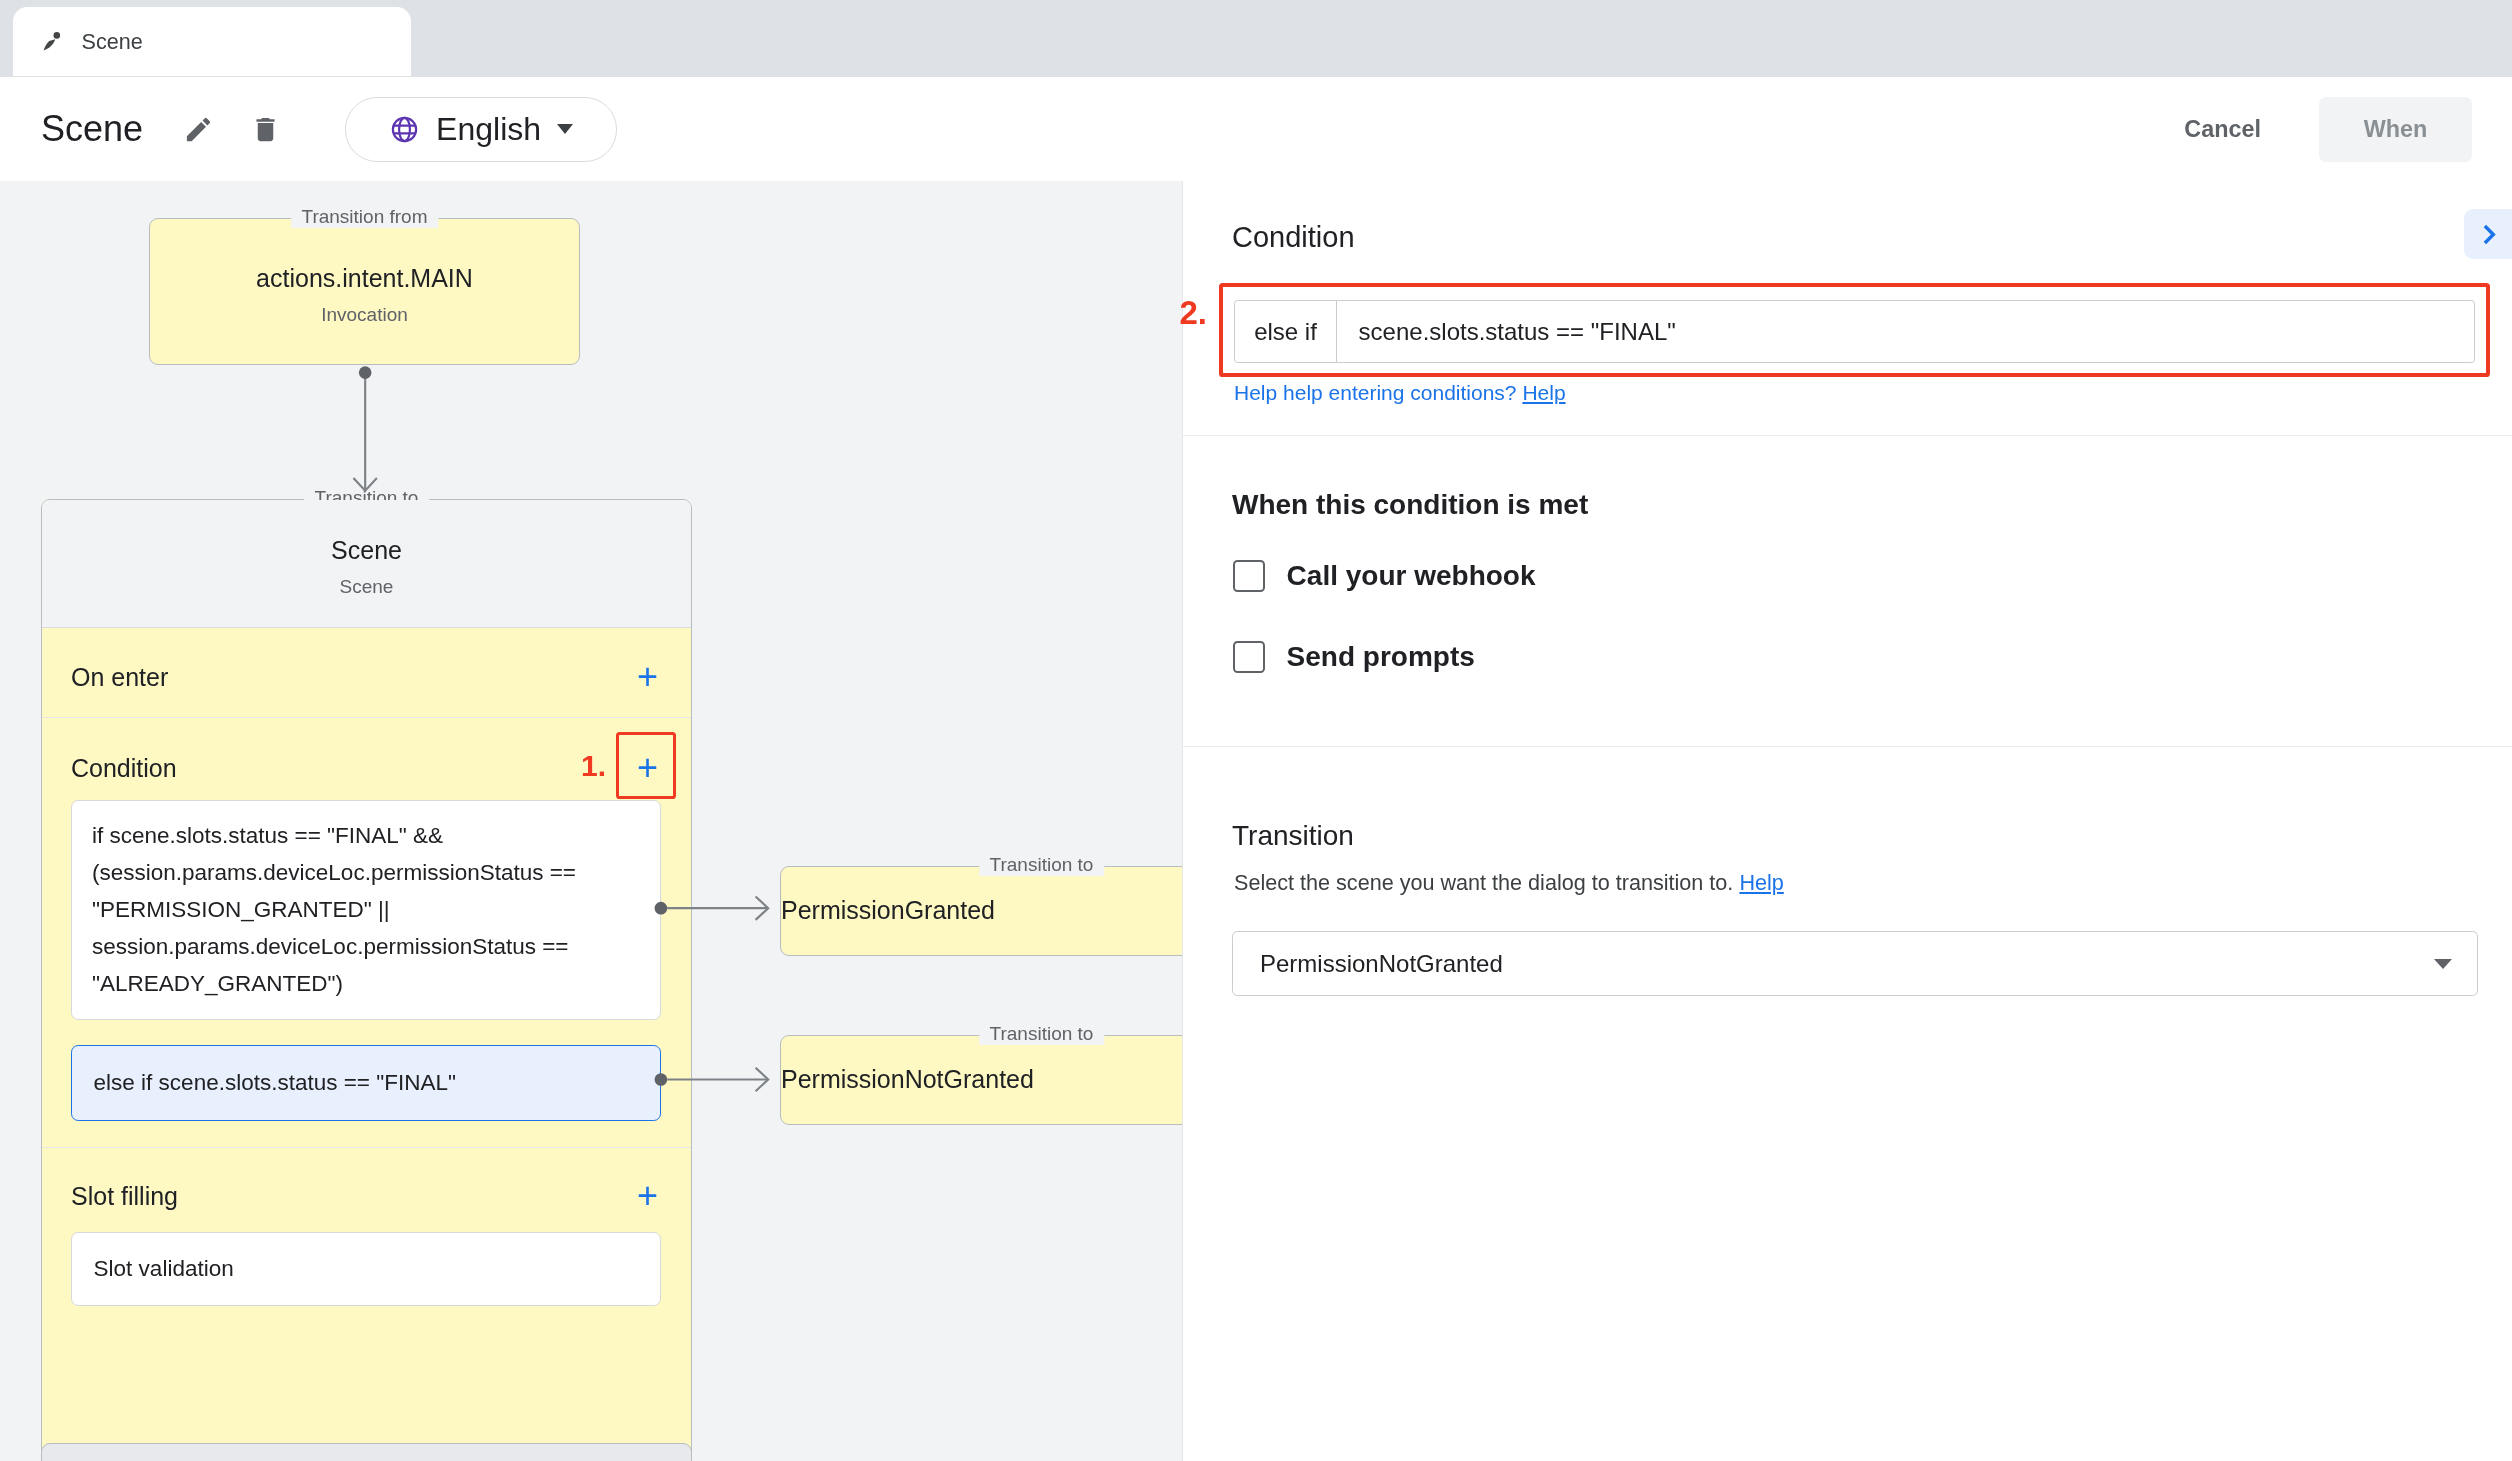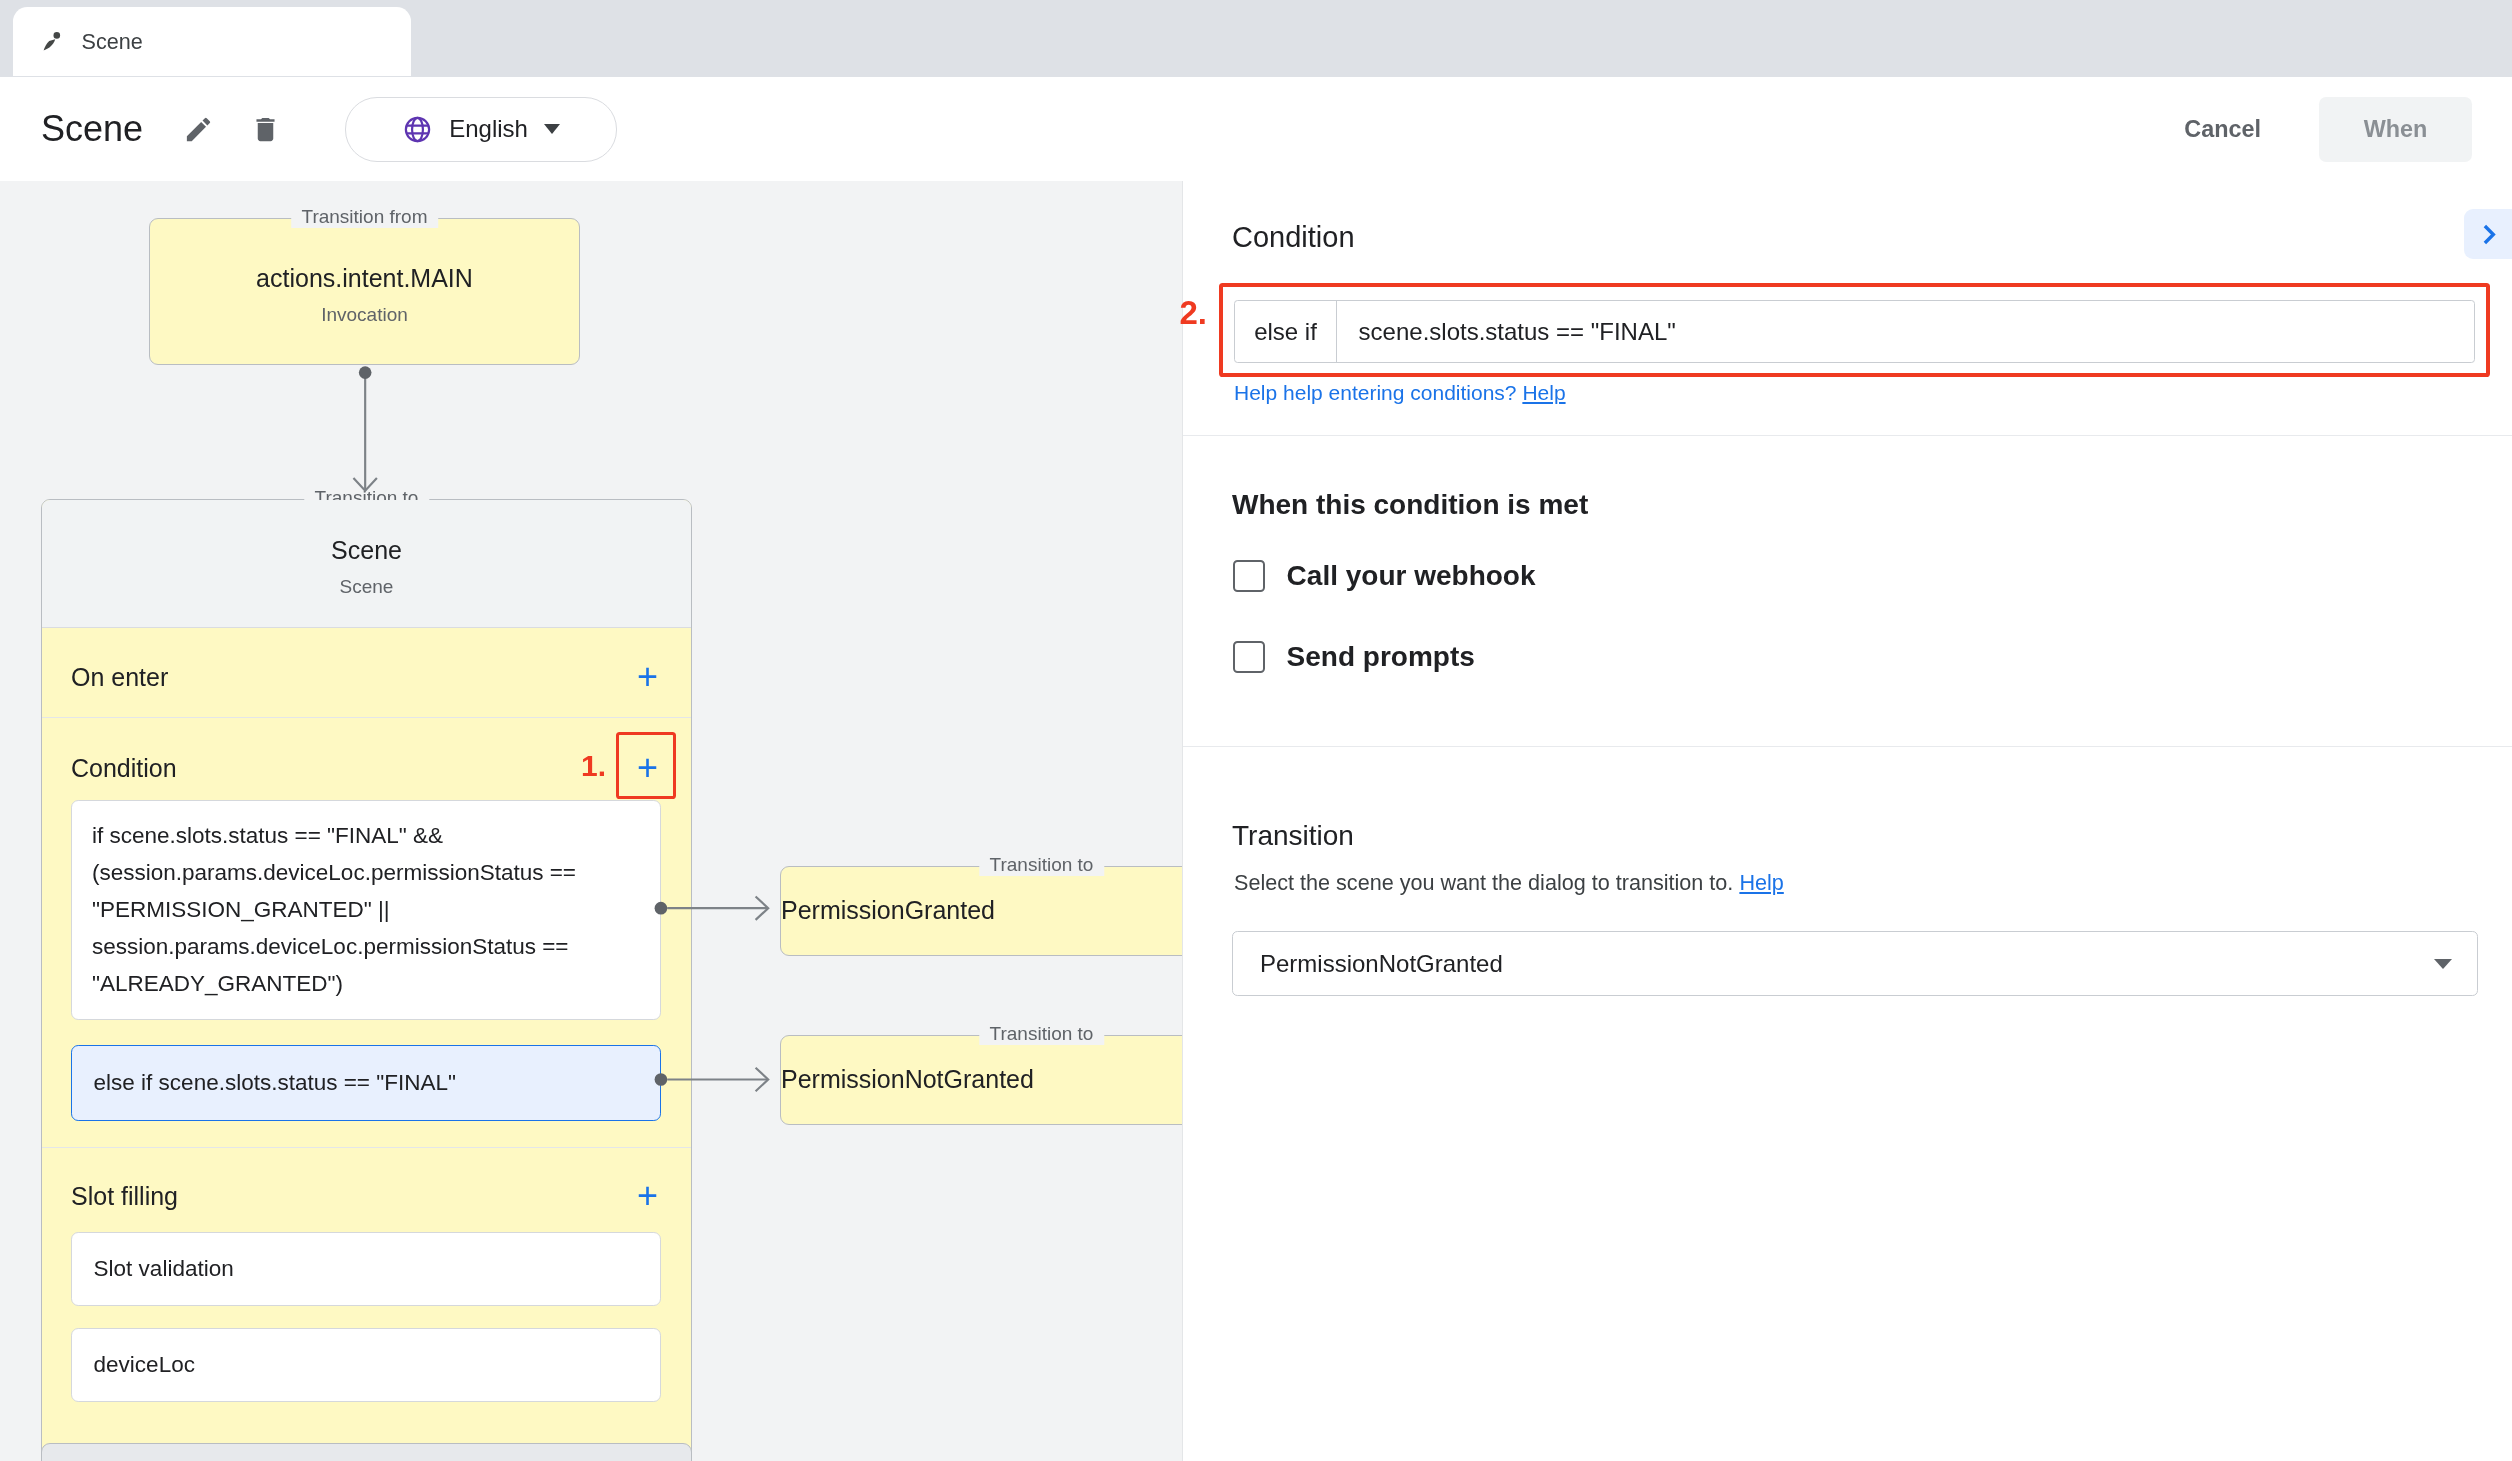--- a/index.html
+++ b/index.html
@@ -24,21 +24,21 @@
   .header {
     left: 0; top: 77px; width: 2512px; height: 105px; background: #fff;
     border-bottom: 0.9px solid #e9eaec; display: flex; align-items: center; padding: 0 40px 0 41px;
   }
   .page-title { font-size: 36px; color: var(--text-primary); }
   .icon-btn { width: 47px; height: 47px; display: flex; align-items: center; justify-content: center; border-radius: 50%; cursor: pointer; }
   .lang-pill {
     margin-left: 56px; width: 272px; height: 65px; border: 0.9px solid #dadce0; border-radius: 32px;
     display: flex; align-items: center; justify-content: center; gap: 16px; background: #fff;
   }
-  .lang-label { font-size: 24px; color: var(--text-primary); }
+  .lang-label { font-size: 32px; color: var(--text-primary); }
   .caret-down { width: 0; height: 0; border-left: 8px solid transparent; border-right: 8px solid transparent; border-top: 10px solid #3c4043; }
   .spacer { flex: 1; }
   .cancel-btn { font-size: 23.4px; color: var(--text-secondary); font-weight: 700; padding: 0 31px; cursor: pointer; }
   .save-btn {
     margin-left: 27px; width: 153px; height: 65px; border-radius: 7.2px; background: #f1f3f4;
     color: #8a8f94; font-size: 23.4px; font-weight: 700; display: flex; align-items: center; justify-content: center;
   }
 
   
   .canvas { left: 0; top: 181px; width: 2512px; height: 1280px; background: var(--canvas-bg); z-index: 0; }
@@ -213,21 +213,20 @@
     <div class="cond-box cond-box-1">if scene.slots.status == "FINAL" &amp;&amp; (session.params.deviceLoc.permissionStatus == "PERMISSION_GRANTED" || session.params.deviceLoc.permissionStatus == "ALREADY_GRANTED")</div>
     <div class="cond-box cond-box-2">else if scene.slots.status == "FINAL"</div>
 
     <div class="card-divider" style="top:647px;"></div>
 
     <div class="section-row" style="top:671px; height:50px;">
       <span class="section-label">Slot filling</span>
       <span class="plus-btn" style="top:5.4px;">+</span>
     </div>
     <div class="slot-box" style="top:732px;">Slot validation</div>
-    <div class="slot-box" style="top:828px;">deviceLoc</div>
   </div>
 
   <div class="abs flow-box target-box target-1">
     <span class="legend">Transition to</span>
     <div class="target-name">PermissionGranted</div>
   </div>
   <div class="abs flow-box target-box target-2">
     <span class="legend">Transition to</span>
     <div class="target-name">PermissionNotGranted</div>
   </div>

